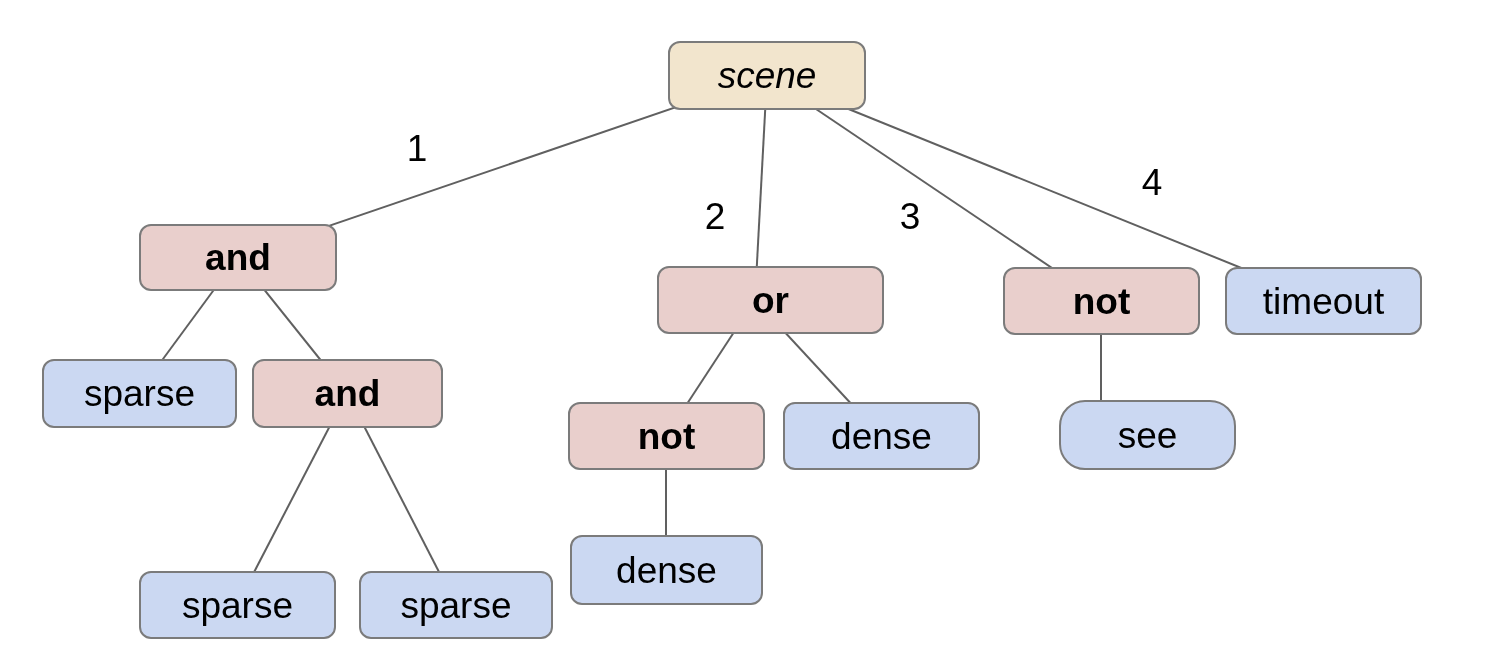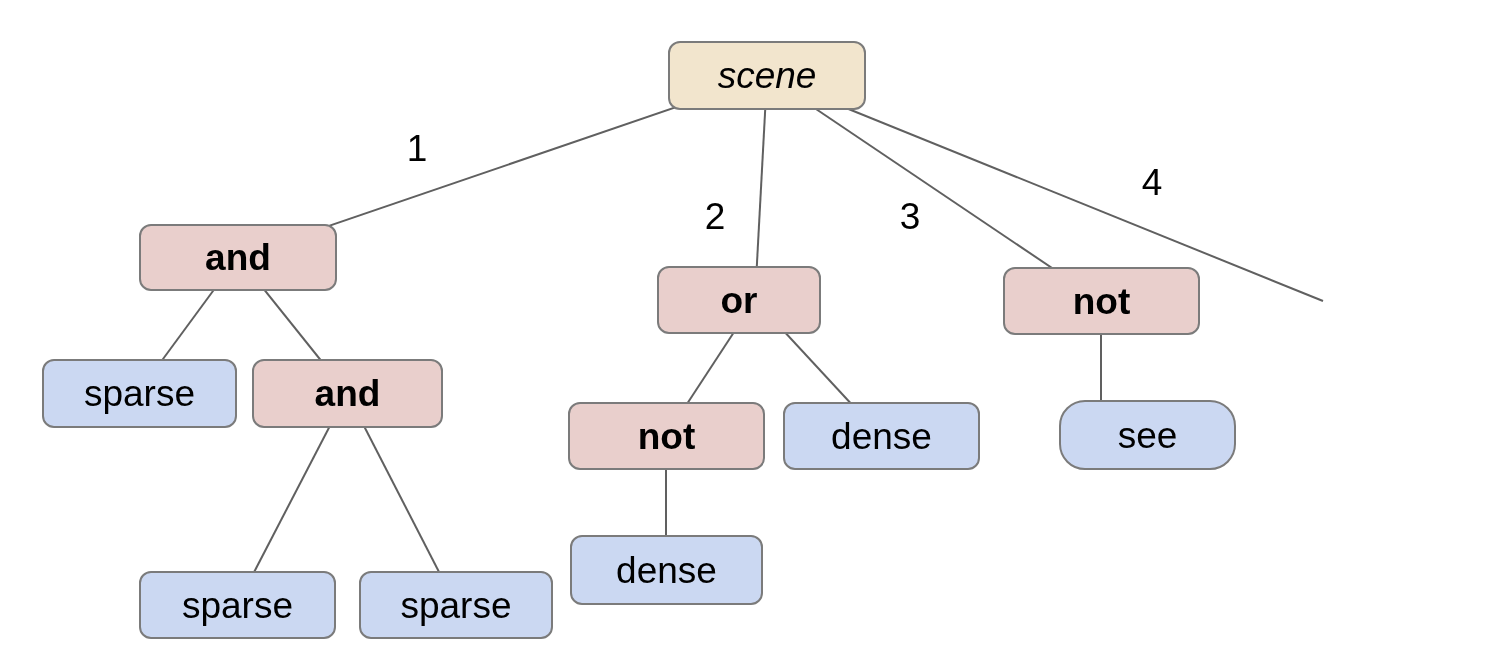--- a/index.html
+++ b/index.html
@@ -69,28 +69,31 @@
   </svg>
 
   <div class="node root" style="left:668px; top:41px;  width:198px; height:69px;">
     <span>scene</span>
   </div>
 
   <div class="node op" style="left:139px; top:224px; width:198px; height:67px;">
     <span>and</span>
   </div>
 
-  <div class="node op" style="left:657px; top:266px; width:164px; height:68px;">
+  <div class="node op" style="left:657px; top:266px; width:227px; height:68px;">
     <span>or</span>
   </div>
 
   <div class="node op" style="left:1003px; top:267px; width:197px; height:68px;">
     <span>not</span>
   </div>
 
+  <div class="node leaf" style="left:1225px; top:267px; width:197px; height:68px;">
+    <span>timeout</span>
+  </div>
 
   <div class="node leaf" style="left:42px; top:359px; width:195px; height:69px;">
     <span>sparse</span>
   </div>
 
   <div class="node op" style="left:252px; top:359px; width:191px; height:69px;">
     <span>and</span>
   </div>
 
   <div class="node op" style="left:568px; top:402px; width:197px; height:68px;">

